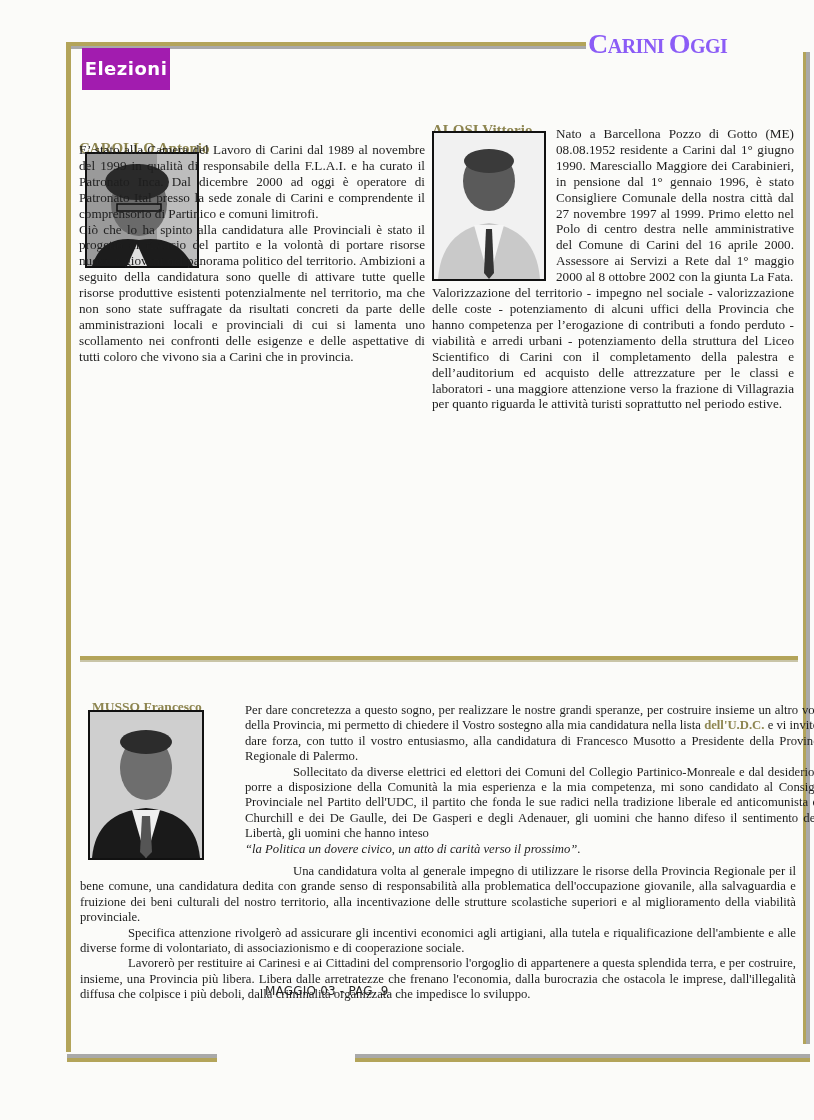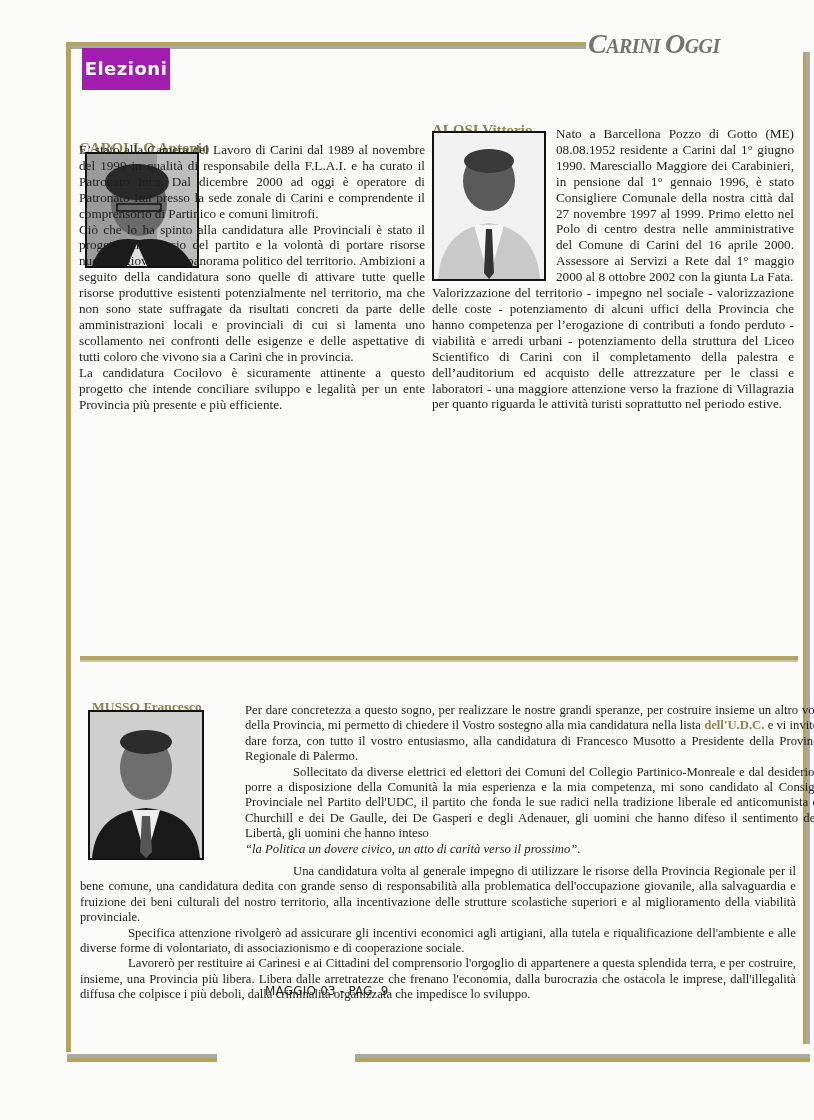--- a/index.html
+++ b/index.html
@@ -13,21 +13,21 @@
   .left-gold{left:66px;top:42px;width:5px;height:1010px;}
   .right-grey{left:806px;top:52px;width:4px;height:992px;}
   .right-gold{left:803px;top:52px;width:3px;height:992px;}
   .mid-gold{left:80px;top:656px;width:718px;height:4px;}
   .mid-grey{left:80px;top:660px;width:718px;height:2px;background:#c9c5a8;}
   .bot-l-grey{left:67px;top:1054px;width:150px;height:4px;}
   .bot-l-gold{left:67px;top:1058px;width:150px;height:4px;}
   .bot-r-grey{left:355px;top:1054px;width:455px;height:4px;}
   .bot-r-gold{left:355px;top:1058px;width:455px;height:4px;}
   .section-tag{left:82px;top:48px;width:88px;height:42px;background:#a21caf;color:#fff;font-family:"DejaVu Sans",sans-serif;font-weight:bold;font-size:18px;line-height:42px;text-align:center;letter-spacing:0.5px;}
-  .masthead{left:588px;top:28px;width:200px;height:40px;font-family:"Liberation Serif",serif;font-style:italic;font-weight:bold;font-size:28px;color:#737373;letter-spacing:-0.5px;}
+  .masthead{left:588px;top:28px;width:200px;height:40px;font-family:"Liberation Serif",serif;font-weight:bold;font-size:28px;color:#8b5cf6;letter-spacing:-0.5px;}
   .masthead .sc{font-size:20px;}
   .footer{left:265px;top:984px;width:190px;text-align:left;font-family:"DejaVu Sans",sans-serif;font-size:12px;color:#222;letter-spacing:0.2px;}
   .name{color:#8d8550;font-weight:bold;font-size:15px;margin-top:14px;}
   .photo{border:2px solid #111;background:#777;overflow:hidden;}
   .photo svg{display:block;width:100%;height:100%;}
   .txt{font-size:13.2px;line-height:15.9px;text-align:justify;}
   .txt p{margin:0;}
   .hl{color:#8d8550;font-weight:bold;}
   .sp{letter-spacing:3.2px;}
   .indent{text-indent:48px;}
@@ -62,21 +62,20 @@
     <ellipse cx="50" cy="28" rx="32" ry="18" fill="#2a2a2a"></ellipse>
     <rect x="30" y="50" width="44" height="7" fill="none" stroke="#111" stroke-width="1.5"></rect>
     <path d="M5 112 Q15 80 52 86 Q90 80 106 112 Z" fill="#1c1c1c"></path>
     <path d="M40 112 L50 90 L60 112 Z" fill="#e0e0e0"></path>
   </svg>
 </div>
 
 <div class="abs txt" style="left: 79px; top: 142px; width: 346px; text-indent: 0px;">
     <p style="margin:0;">E’ stato alla Camera del Lavoro di Carini dal 1989 al novembre del 1999 in qualità di responsabile della F.L.A.I. e ha curato il Patronato Inca. Dal dicembre 2000 ad oggi è operatore di Patronato Ital presso la sede zonale di Carini e comprendente il comprensorio di Partinico e comuni limitrofi.</p>
     <p style="margin:0;">Ciò che lo ha spinto alla candidatura alle Provinciali è stato il progetto di rilancio del partito e la volontà di portare risorse nuove e giovani nel panorama politico del territorio. Ambizioni a seguito della candidatura sono quelle di attivare tutte quelle risorse produttive esistenti potenzialmente nel territorio, ma che non sono state suffragate da risultati concreti da parte delle amministrazioni locali e provinciali di cui si lamenta uno scollamento nei confronti delle esigenze e delle aspettative di tutti coloro che vivono sia a Carini che in provincia.</p>
-    <p style="margin:0;">La candidatura Cocilovo è sicuramente attinente a questo progetto che intende conciliare sviluppo e legalità per un ente Provincia più presente e più efficiente.</p>
   </div>
 
 <div class="abs name" style="left:432px;top:108px;">ALOSI Vittorio</div>
 <div class="abs photo" style="left:432px;top:131px;width:110px;height:146px;">
   <svg viewBox="0 0 110 146">
     <rect width="110" height="146" fill="#f1f1f1"></rect>
     <ellipse cx="55" cy="48" rx="26" ry="30" fill="#5a5a5a"></ellipse>
     <ellipse cx="55" cy="28" rx="25" ry="12" fill="#3a3a3a"></ellipse>
     <path d="M4 146 Q8 96 55 90 Q102 96 106 146 Z" fill="#c9c9c9"></path>
     <path d="M40 92 L55 146 L70 92 Z" fill="#f5f5f5"></path>

